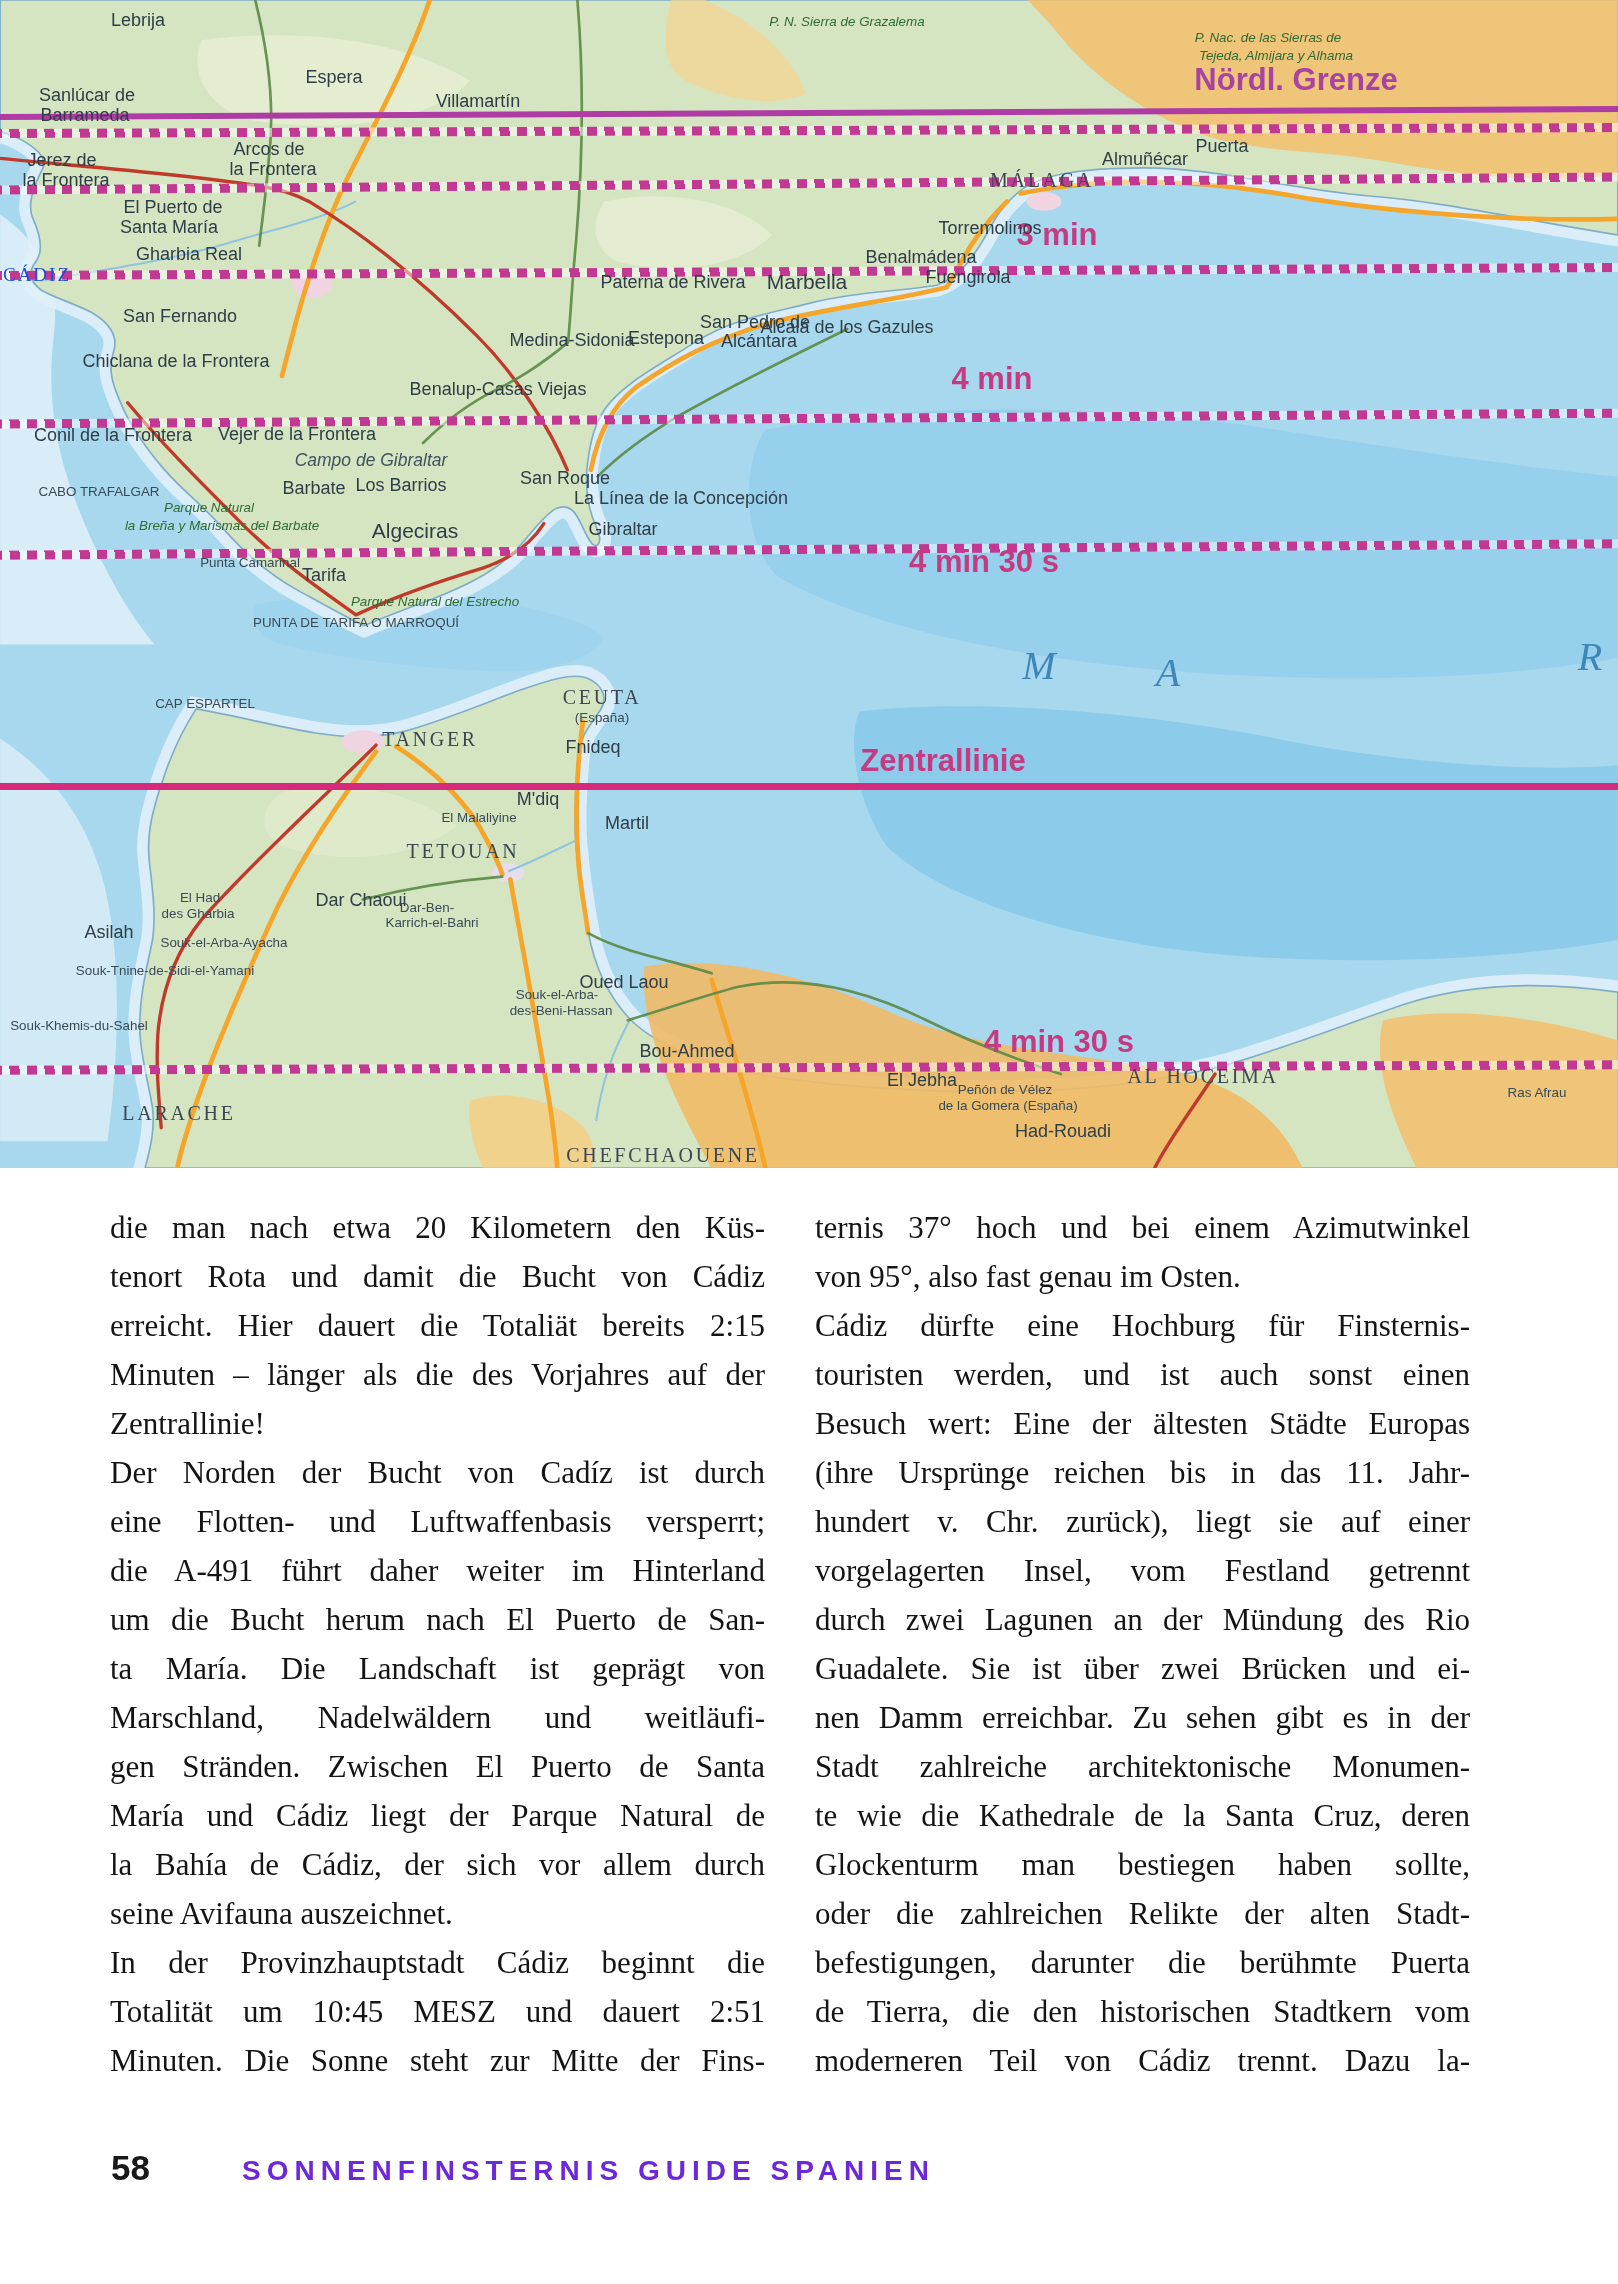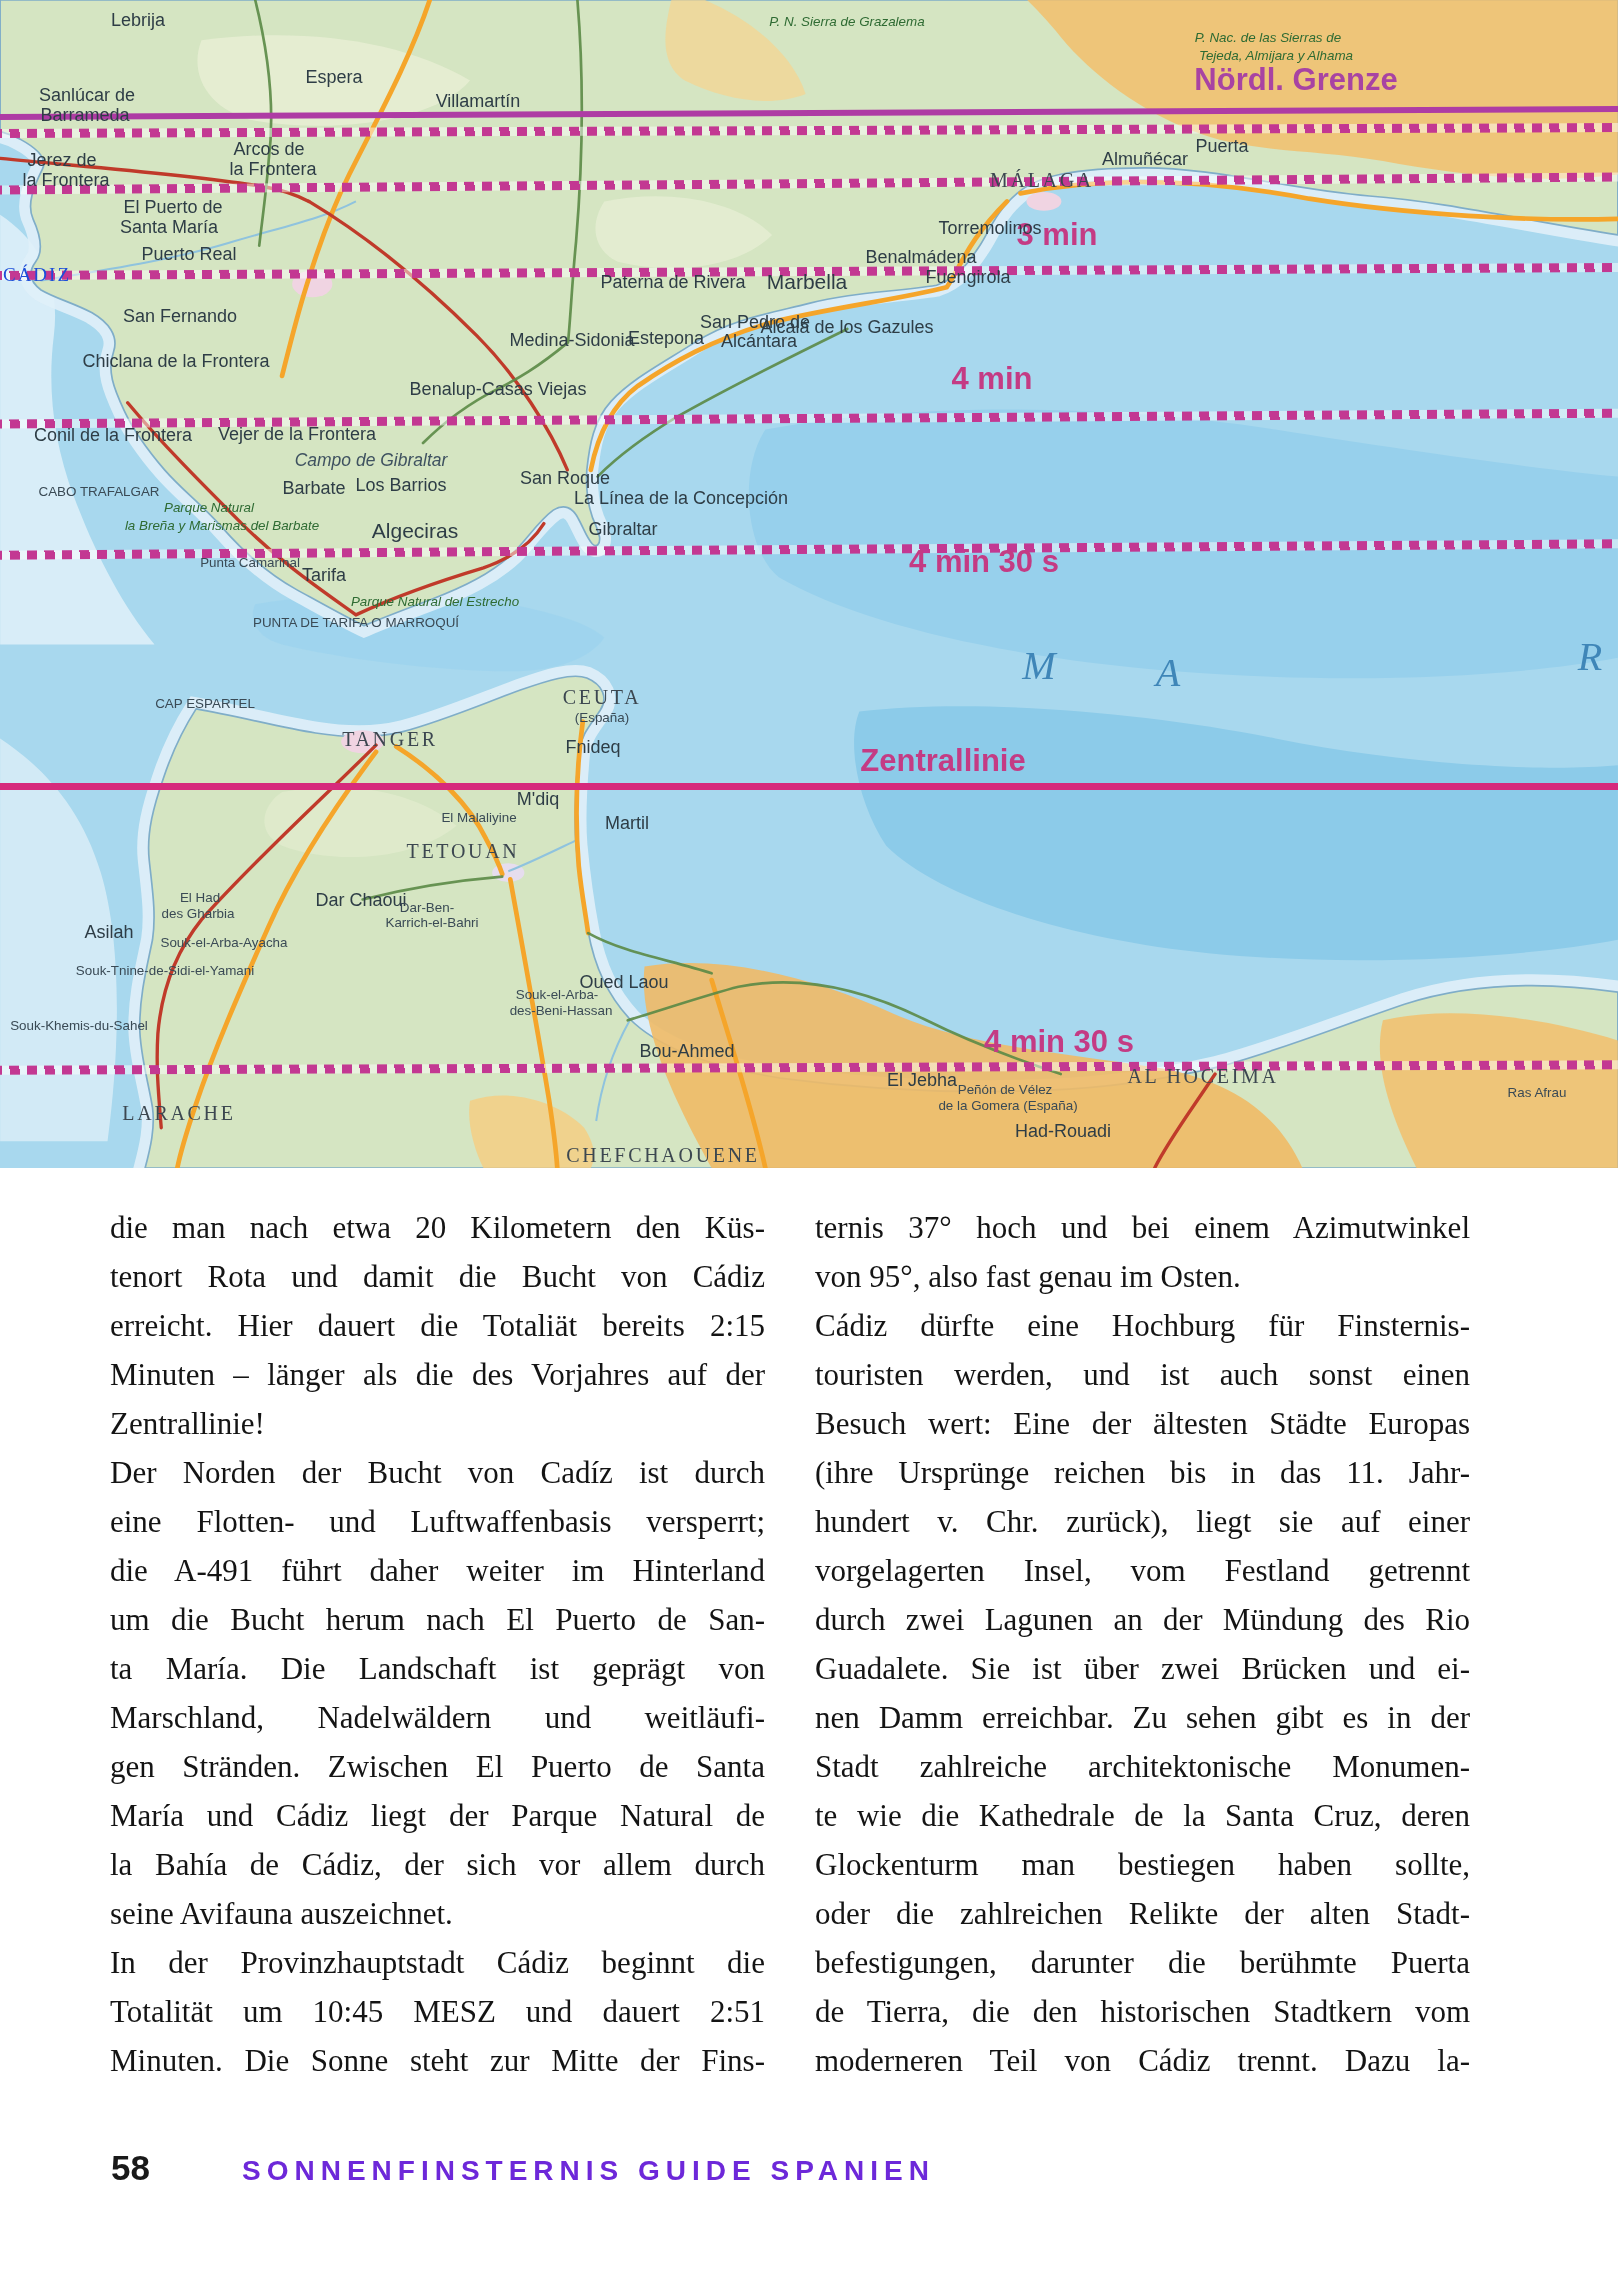--- a/index.html
+++ b/index.html
@@ -139,21 +139,21 @@
       <div class="ml" style="left: 273px; top: 169px;">la Frontera</div>
       <div class="ml park" style="left: 847px; top: 21.5px;">P. N. Sierra de Grazalema</div>
       <div class="ml park" style="left: 1268px; top: 38px;">P. Nac. de las Sierras de</div>
       <div class="ml park" style="left: 1276px; top: 56px;">Tejeda, Almijara y Alhama</div>
       <div class="ml" style="left: 87px; top: 95px;">Sanlúcar de</div>
       <div class="ml" style="left: 85px; top: 115px;">Barrameda</div>
       <div class="ml" style="left: 62px; top: 160px;">Jerez de</div>
       <div class="ml" style="left: 66px; top: 180px;">la Frontera</div>
       <div class="ml" style="left: 173px; top: 207px;">El Puerto de</div>
       <div class="ml" style="left: 169px; top: 227px;">Santa María</div>
-      <div class="ml" style="left: 189px; top: 254px;">Puerto Real</div>
+      <div class="ml" style="left: 189px; top: 254px;">Gharbia Real</div>
       <div class="ml capsS red" style="left: 37px; top: 274px;">CÁDIZ</div>
       <div class="ml" style="left: 180px; top: 316px;">San Fernando</div>
       <div class="ml" style="left: 176px; top: 361px;">Chiclana de la Frontera</div>
       <div class="ml" style="left: 572px; top: 340px;">Medina-Sidonia</div>
       <div class="ml" style="left: 673px; top: 282px;">Paterna de Rivera</div>
       <div class="ml" style="left: 847px; top: 327px;">Alcalá de los Gazules</div>
       <div class="ml" style="left: 498px; top: 389px;">Benalup-Casas Viejas</div>
       <div class="ml" style="left: 113px; top: 435px;">Conil de la Frontera</div>
       <div class="ml" style="left: 297px; top: 434px;">Vejer de la Frontera</div>
       <div class="ml" style="left: 314px; top: 488px;">Barbate</div>
@@ -174,21 +174,21 @@
       <div class="ml" style="left: 755px; top: 322px;">San Pedro de</div>
       <div class="ml" style="left: 759px; top: 341px;">Alcántara</div>
       <div class="ml tb" style="left: 807px; top: 281px;">Marbella</div>
       <div class="ml" style="left: 921px; top: 257px;">Benalmádena</div>
       <div class="ml" style="left: 968px; top: 277px;">Fuengirola</div>
       <div class="ml" style="left: 990px; top: 228px;">Torremolinos</div>
       <div class="ml caps" style="left: 1042px; top: 180px;">MÁLAGA</div>
       <div class="ml" style="left: 1145px; top: 159px;">Almuñécar</div>
       <div class="ml" style="left: 1222px; top: 146px;">Puerta</div>
       <div class="ml tiny" style="left: 205px; top: 704px;">CAP ESPARTEL</div>
-      <div class="ml caps" style="left: 390px; top: 739px;">TANGER</div>
+      <div class="ml caps" style="left: 430px; top: 739px;">TANGER</div>
       <div class="ml caps" style="left: 602px; top: 697px;">CEUTA</div>
       <div class="ml tiny" style="left: 602px; top: 718px;">(España)</div>
       <div class="ml" style="left: 593px; top: 747px;">Fnideq</div>
       <div class="ml" style="left: 538px; top: 799px;">M'diq</div>
       <div class="ml tiny" style="left: 479px; top: 818px;">El Malaliyine</div>
       <div class="ml" style="left: 627px; top: 823px;">Martil</div>
       <div class="ml caps" style="left: 463px; top: 851px;">TETOUAN</div>
       <div class="ml" style="left: 361px; top: 900px;">Dar Chaoui</div>
       <div class="ml tiny" style="left: 200px; top: 898px;">El Had</div>
       <div class="ml tiny" style="left: 198px; top: 914px;">des Gharbia</div>

